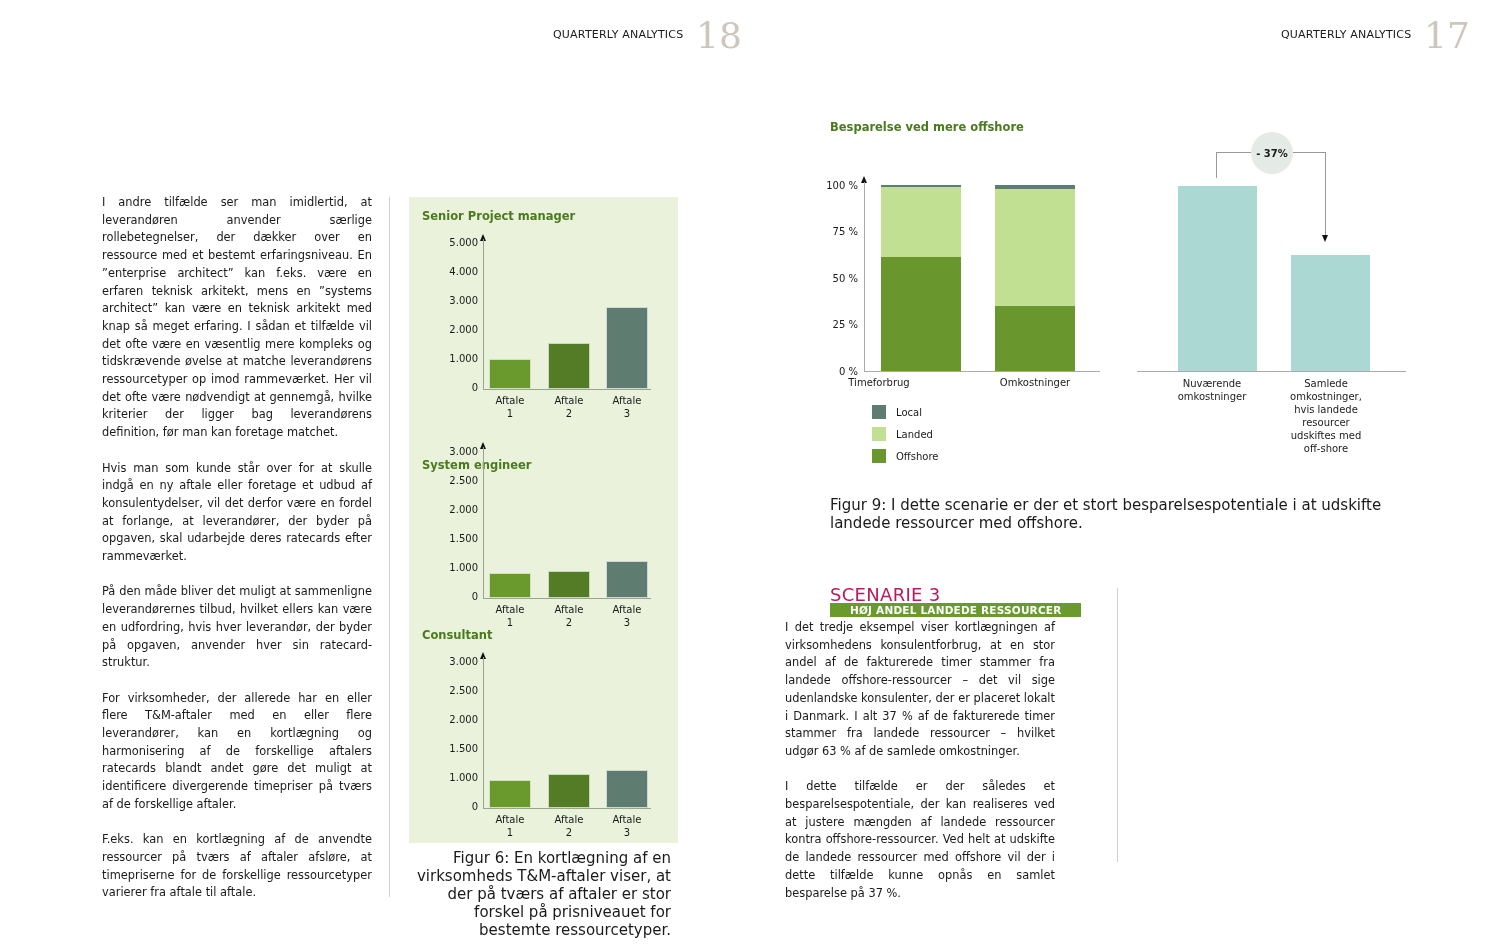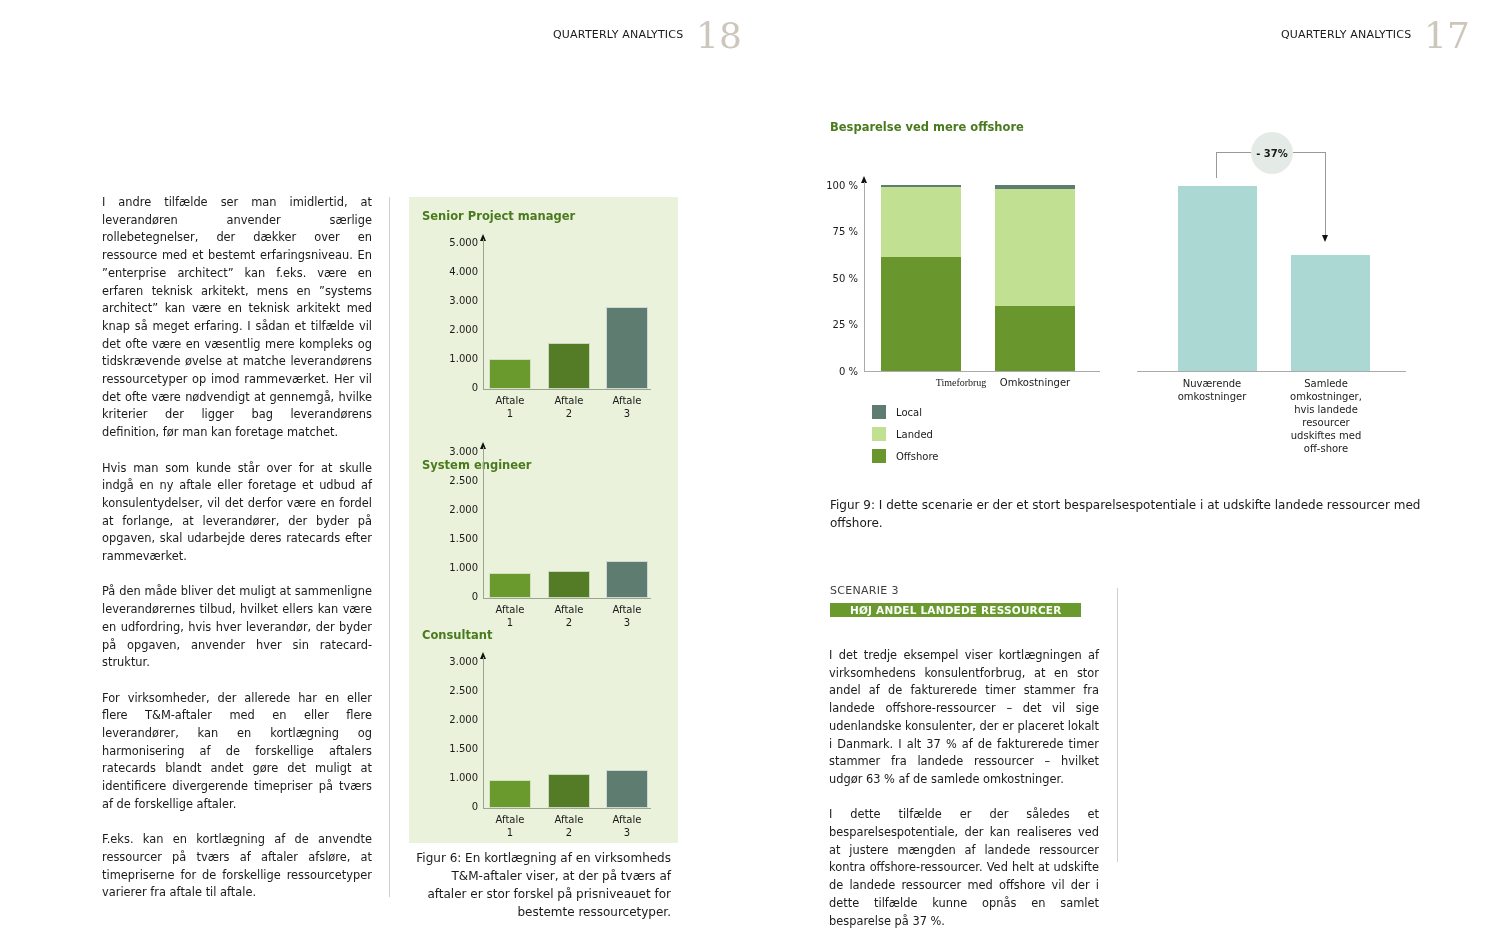--- a/index.html
+++ b/index.html
@@ -17,38 +17,38 @@
   .fig-panel { position: absolute; left: 409px; top: 197px; width: 269px; height: 646px; background: #eaf2db; }
   .mini-chart { position: absolute; left: 0; width: 254px; }
   .mini-title { position: absolute; left: 13px; font-size: 11.5px; font-weight: bold; color: #4a7a1e; }
   .mini-tick { position: absolute; width: 60px; text-align: right; font-size: 10px; color: #1a1a1a; }
   .mini-axis-y { position: absolute; width: 1px; background: #9aa58f; }
   .mini-axis-x { position: absolute; height: 1px; background: #9aa58f; }
   .arrow-up { position: absolute; width: 0; height: 0; border-left: 3px solid transparent; border-right: 3px solid transparent; border-bottom: 7px solid #111; }
   .mini-bar { position: absolute; width: 42px; border: 1px solid rgba(255,255,255,0.7); }
   .mini-xlabel { position: absolute; width: 60px; text-align: center; font-size: 10px; line-height: 13px; color: #1a1a1a; }
 
-  .caption { position: absolute; font-size: 12px; line-height: 18px; color: #1a1a1a; }
+  .caption { position: absolute; font-size: 15px; line-height: 18px; color: #1a1a1a; }
 
   .chart-title { position: absolute; left: 830px; top: 120px; font-size: 11.5px; font-weight: bold; color: #4a7a1e; }
   .stk-tick { position: absolute; width: 40px; text-align: right; font-size: 10px; color: #1a1a1a; }
   .stk-seg { position: absolute; }
   .stk-xlabel { position: absolute; width: 120px; text-align: center; font-size: 10px; color: #1a1a1a; }
 
   .legend-item { position: absolute; left: 864px; height: 14px; display: flex; align-items: center; padding-left: 8px; }
   .legend-swatch { width: 14px; height: 14px; margin-right: 10px; }
   .legend-label { font-size: 10px; color: #1a1a1a; }
 
   .cmp-bar { position: absolute; background: #acd8d3; }
   .cmp-label { position: absolute; width: 110px; text-align: center; font-size: 10px; line-height: 13px; color: #1a1a1a; }
   .cmp-line { position: absolute; background: #999; }
   .badge { position: absolute; left: 1251px; top: 132px; width: 42px; height: 42px; border-radius: 50%; background: #e4ebe6; display: flex; align-items: center; justify-content: center; font-size: 10px; font-weight: bold; color: #1a1a1a; }
   .arrow-down { position: absolute; width: 0; height: 0; border-left: 3px solid transparent; border-right: 3px solid transparent; border-top: 7px solid #111; }
 
-  .scenario-label { position: absolute; left: 830px; top: 584px; font-size: 11px; color: #404040; letter-spacing: 0.3px; }
+  .scenario-label { position: absolute; left: 830px; top: 584px; font-size: 18px; color: #be185d; letter-spacing: 0.3px; }
   .scenario-tag { position: absolute; left: 830px; top: 603px; background: #6a9a2e; color: #fff; font-size: 10.5px; font-weight: bold; padding: 1px 20px; letter-spacing: 0.2px; }
 </style>
 </head>
 <body>
 
 <div class="running-head" style="left:553px;">QUARTERLY ANALYTICS</div>
 <div class="page-num" style="left:696px;">18</div>
 
 <div class="body-col" style="left:102px; top:194px; width:270px;">
   <p>I andre tilfælde ser man imidlertid, at leverandøren anvender særlige rollebetegnelser, der dækker over en ressource med et bestemt erfaringsniveau. En ”enterprise architect” kan f.eks. være en erfaren teknisk arkitekt, mens en ”systems architect” kan være en teknisk arkitekt med knap så meget erfaring. I sådan et tilfælde vil det ofte være en væsentlig mere kompleks og tidskrævende øvelse at matche leverandørens ressourcetyper op imod rammeværket. Her vil det ofte være nødvendigt at gennemgå, hvilke kriterier der ligger bag leverandørens definition, før man kan foretage matchet.</p>
@@ -138,21 +138,21 @@
   <div class="mini-axis-x" style="left:864px; top:371px; width:236px; background:#aaa;"></div>
 
   <div class="stk-seg" style="left:881px; top:185px; width:80px; height:2px; background:#5e7d70;"></div>
   <div class="stk-seg" style="left:881px; top:187px; width:80px; height:70px; background:#c2e092;"></div>
   <div class="stk-seg" style="left:881px; top:257px; width:80px; height:114px; background:#6a962e;"></div>
 
   <div class="stk-seg" style="left:995px; top:185px; width:80px; height:4px; background:#5e7d70;"></div>
   <div class="stk-seg" style="left:995px; top:189px; width:80px; height:117px; background:#c2e092;"></div>
   <div class="stk-seg" style="left:995px; top:306px; width:80px; height:65px; background:#6a962e;"></div>
 
-  <div class="stk-xlabel" style="left:901px; top:377px;font-family:Liberation Serif, serif;">Timeforbrug</div>
+  <div class="stk-xlabel" style="left:819px; top:377px;">Timeforbrug</div>
   <div class="stk-xlabel" style="left:975px; top:377px;">Omkostninger</div>
 </div>
 
 <div class="legend-item" style="top:405px;">
   <span class="legend-swatch" style="background:#5e7d70;"></span>
   <span class="legend-label">Local</span>
 </div>
 <div class="legend-item" style="top:427px;">
   <span class="legend-swatch" style="background:#c2e092;"></span>
   <span class="legend-label">Landed</span>
@@ -173,17 +173,17 @@
   <div class="cmp-bar" style="left:1291px; top:255px; width:79px; height:116px;"></div>
   <div class="mini-axis-x" style="left:1137px; top:371px; width:269px; background:#aaa;"></div>
   <div class="cmp-label" style="left:1157px; top:377px; width:110px;">Nuværende omkostninger</div>
   <div class="cmp-label" style="left:1283px; top:377px; width:86px;">Samlede omkostninger, hvis landede resourcer udskiftes med off-shore</div>
 </div>
 
 <div class="caption" style="left:830px; top:496px; width:600px;">Figur 9: I dette scenarie er der et stort besparelsespotentiale i at udskifte landede ressourcer med offshore.</div>
 
 <div class="scenario-label">SCENARIE 3</div>
 <div class="scenario-tag">HØJ ANDEL LANDEDE RESSOURCER</div>
-<div class="body-col" style="left:829px; top:619px; width:270px;margin-top:28px;">
+<div class="body-col" style="left:785px; top:619px; width:270px;">
   <p>I det tredje eksempel viser kortlægningen af virksomhedens konsulentforbrug, at en stor andel af de fakturerede timer stammer fra landede offshore-ressourcer – det vil sige udenlandske konsulenter, der er placeret lokalt i Danmark. I alt 37 % af de fakturerede timer stammer fra landede ressourcer – hvilket udgør 63 % af de samlede omkostninger.</p>
   <p>I dette tilfælde er der således et besparelsespotentiale, der kan realiseres ved at justere mængden af landede ressourcer kontra offshore-ressourcer. Ved helt at udskifte de landede ressourcer med offshore vil der i dette tilfælde kunne opnås en samlet besparelse på 37 %.</p>
 </div>
 <div class="vrule" style="left:1117px; top:588px; height:274px;"></div>
 
 </body></html>

